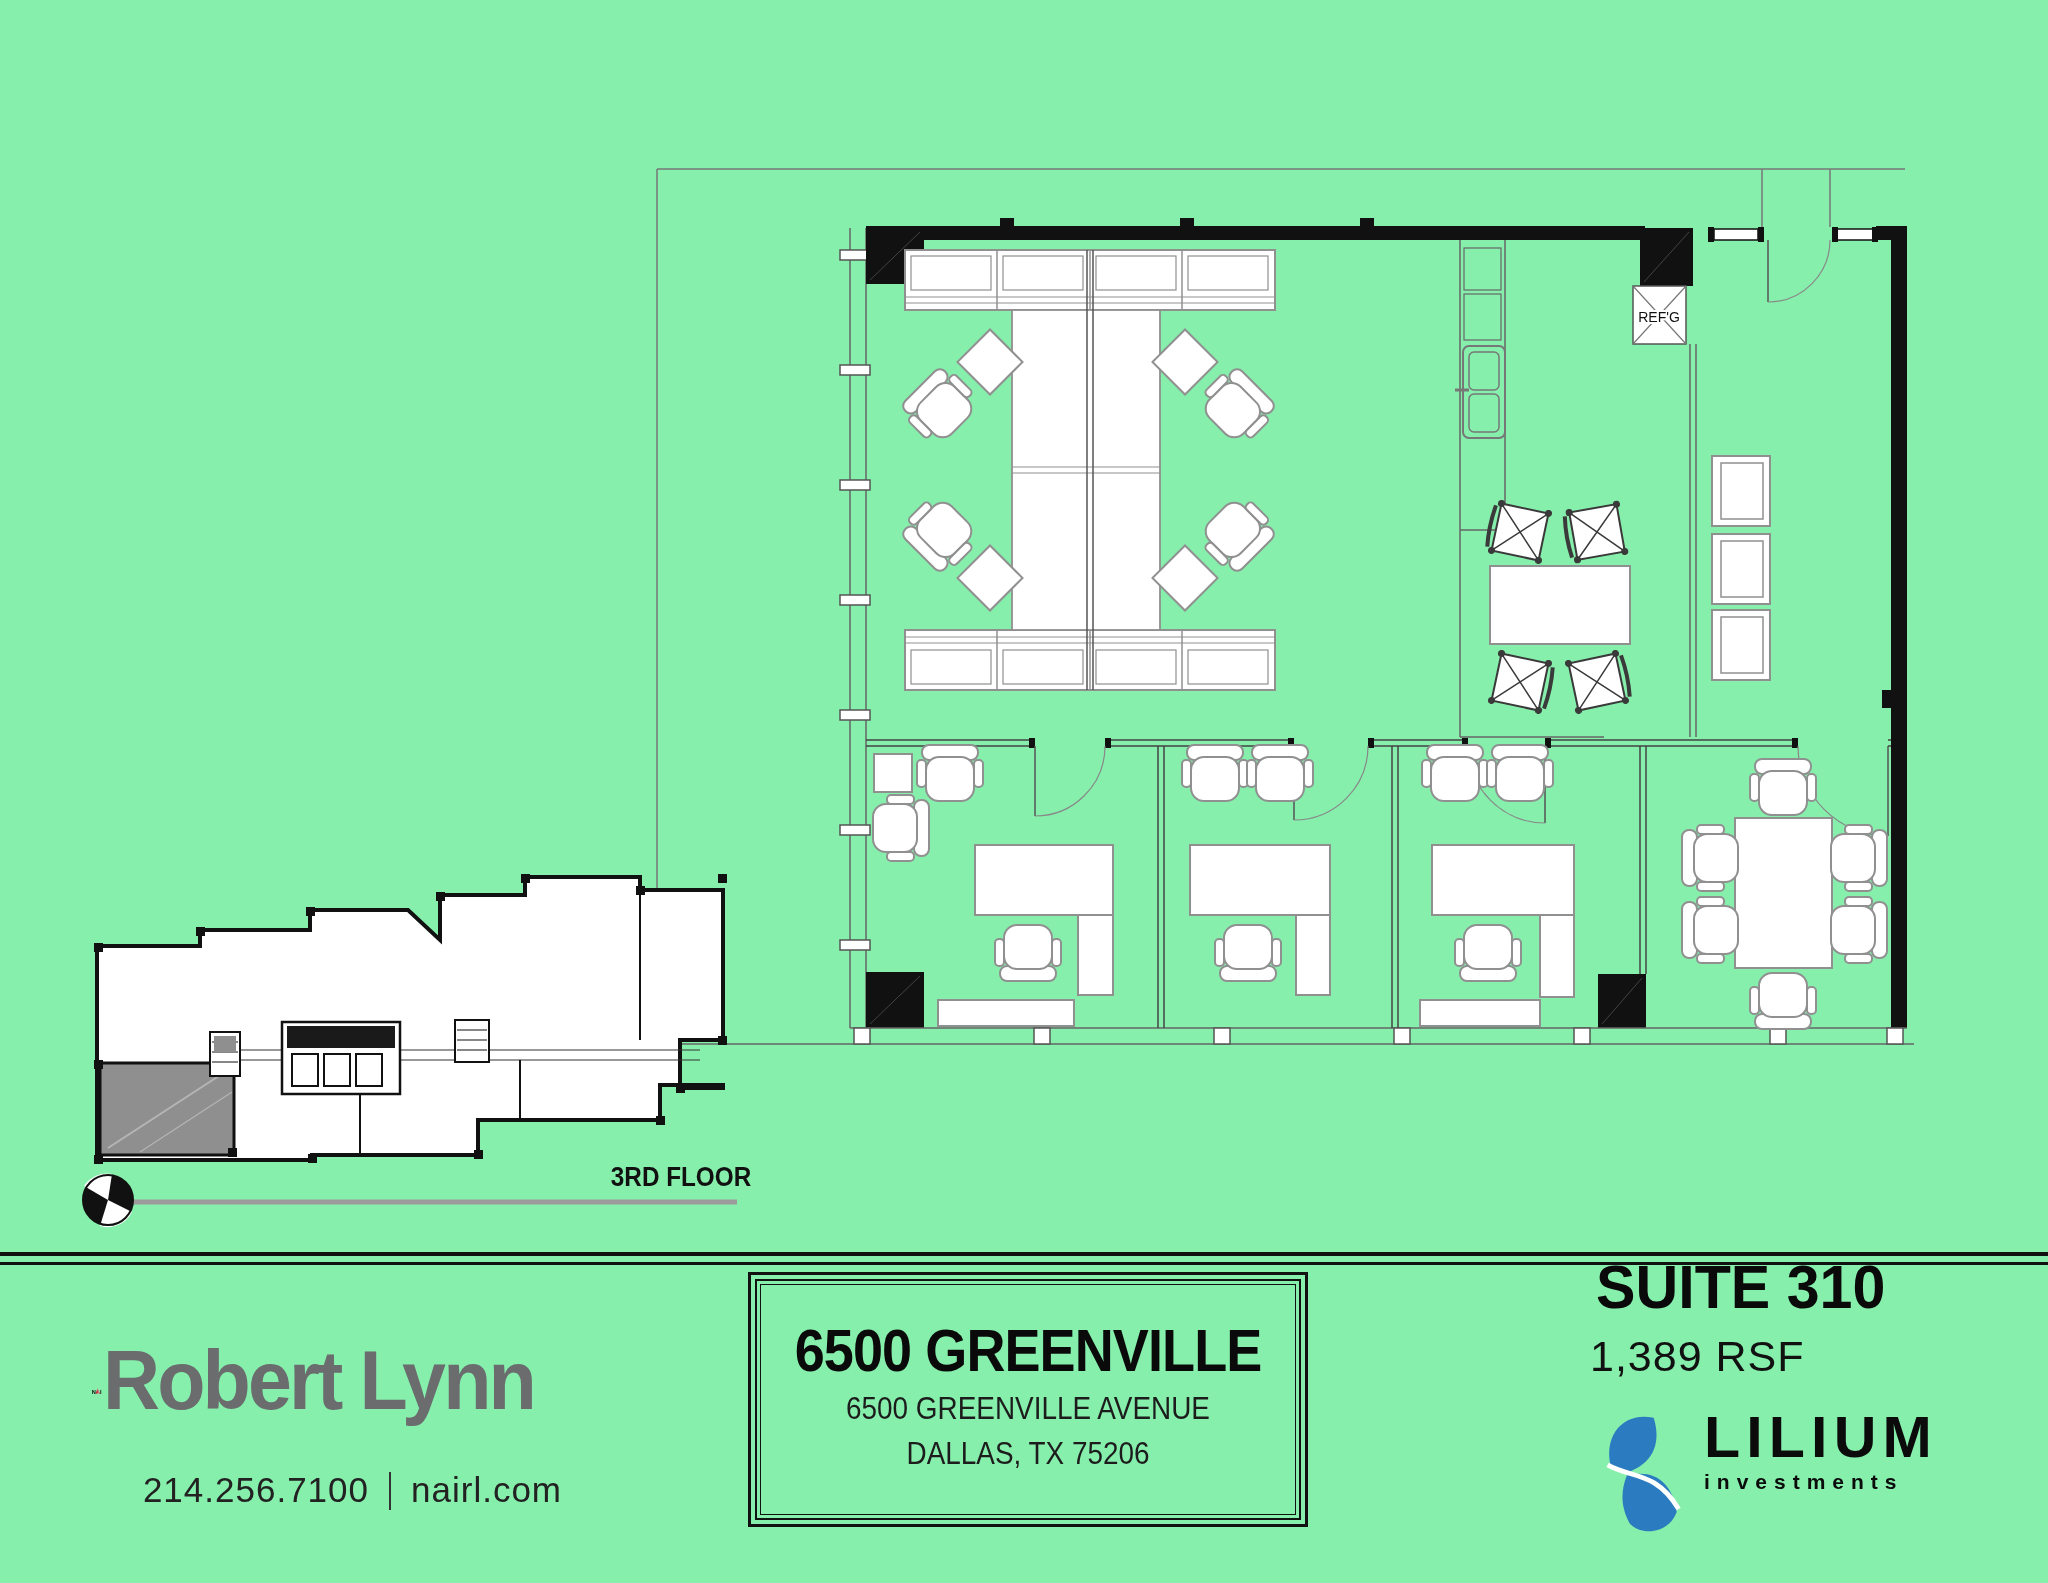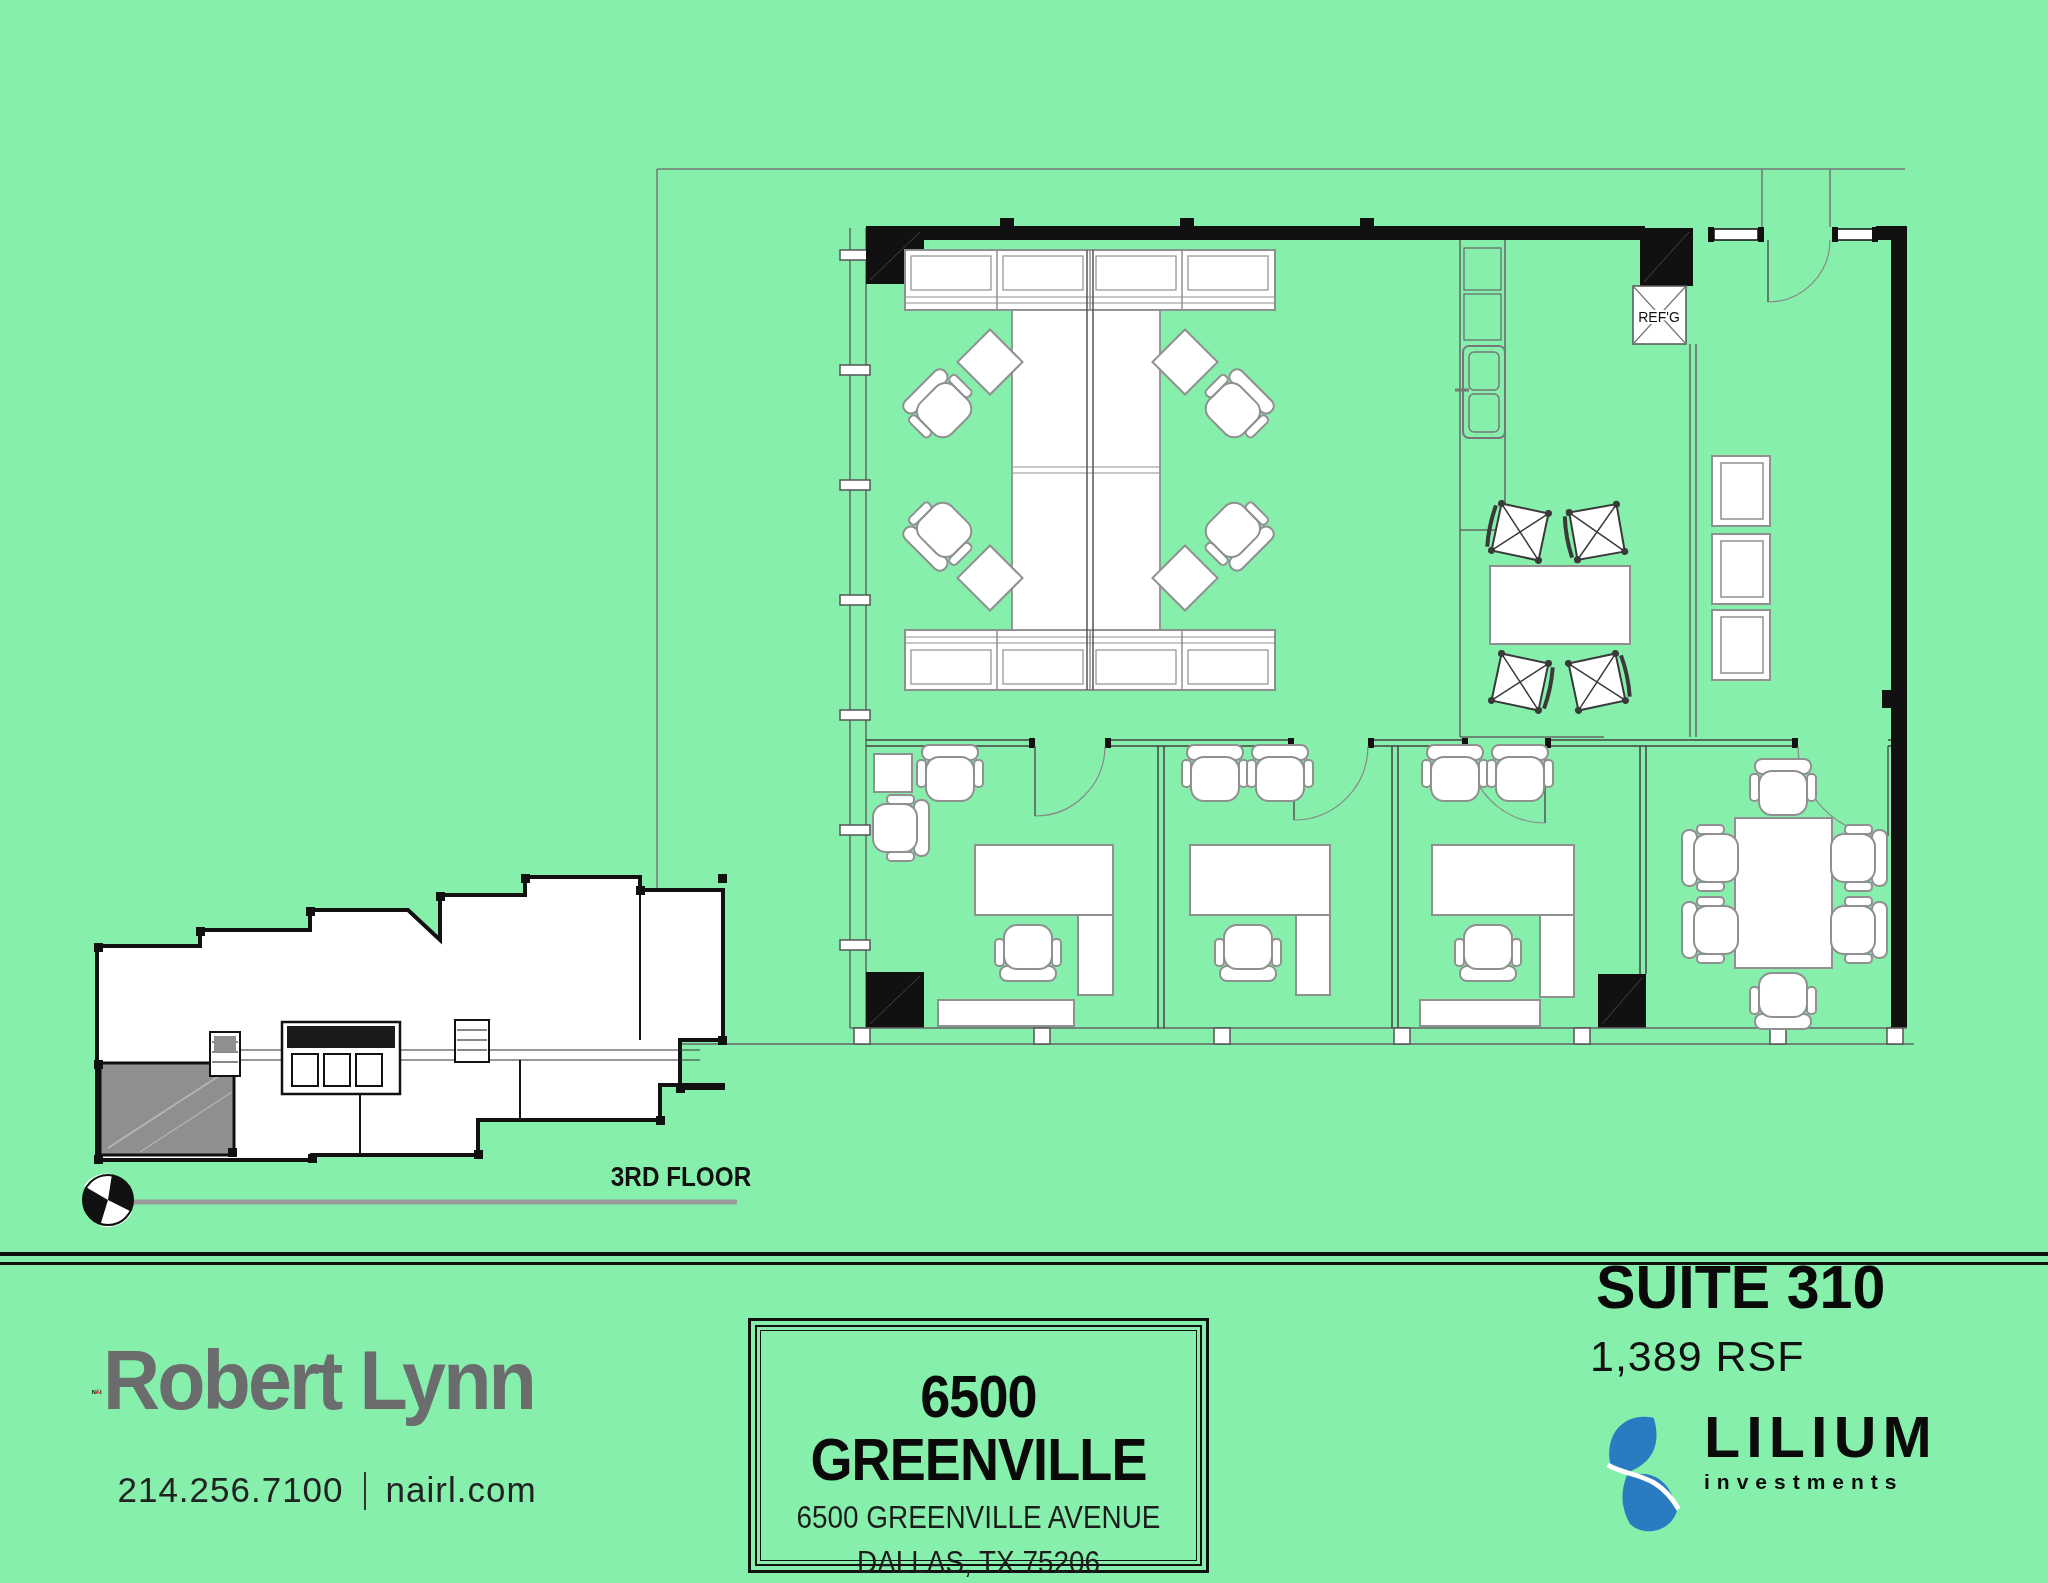--- a/index.html
+++ b/index.html
@@ -7,25 +7,25 @@
         font-family:"Liberation Sans","DejaVu Sans",sans-serif;color:#111;}
   svg text{font-family:"Liberation Sans","DejaVu Sans",sans-serif;}
   .abs{position:absolute;}
   
   .rule{position:absolute;left:0;width:2048px;background:#111;}
   
   #nai-block{position:absolute;left:92px;top:1338px;width:470px;}
   #nai-row{display:flex;}
   #nai-name{font-size:84px;font-weight:bold;color:#6a6c6e;letter-spacing:-3px;line-height:1;
             transform:scaleX(.94);transform-origin:left bottom;white-space:nowrap;}
-  #nai-phone{margin-top:26px;width:470px;text-align:center;font-size:35px;color:#222;
+  #nai-phone{margin-top:26px;width:470px;text-align:right;font-size:35px;color:#222;
              font-weight:400;letter-spacing:1px;white-space:nowrap;}
   .phone-sep{display:inline-block;width:2px;height:38px;background:#333;margin:0 20px;vertical-align:-8px;}
   
-  #title-box{position:absolute;left:748px;top:1272px;width:461px;height:255px;border:3px solid #111;box-sizing:border-box;margin-top:46px;}
+  #title-box{position:absolute;left:748px;top:1272px;width:560px;height:255px;border:3px solid #111;box-sizing:border-box;}
   #title-box-mid{position:absolute;inset:4px;border:2px solid #111;}
   #title-box-in{position:absolute;inset:3px;border:1px solid #111;text-align:center;}
   #prop-title{margin-top:34px;font-size:60px;font-weight:bold;letter-spacing:-1px;
               transform:scaleX(.9);color:#0a0a0a;line-height:1.05;}
   .prop-addr{font-size:31px;color:#1c1c1c;transform:scaleX(.9);margin-top:9px;letter-spacing:0px;}
   
   #suite-block{position:absolute;left:1590px;top:1252px;width:400px;}
   #suite-name{font-size:61px;font-weight:bold;letter-spacing:0px;color:#0a0a0a;transform:scaleX(.97);}
   #suite-area{font-size:43px;margin-top:10px;color:#111;font-weight:400;letter-spacing:1px;}
   

